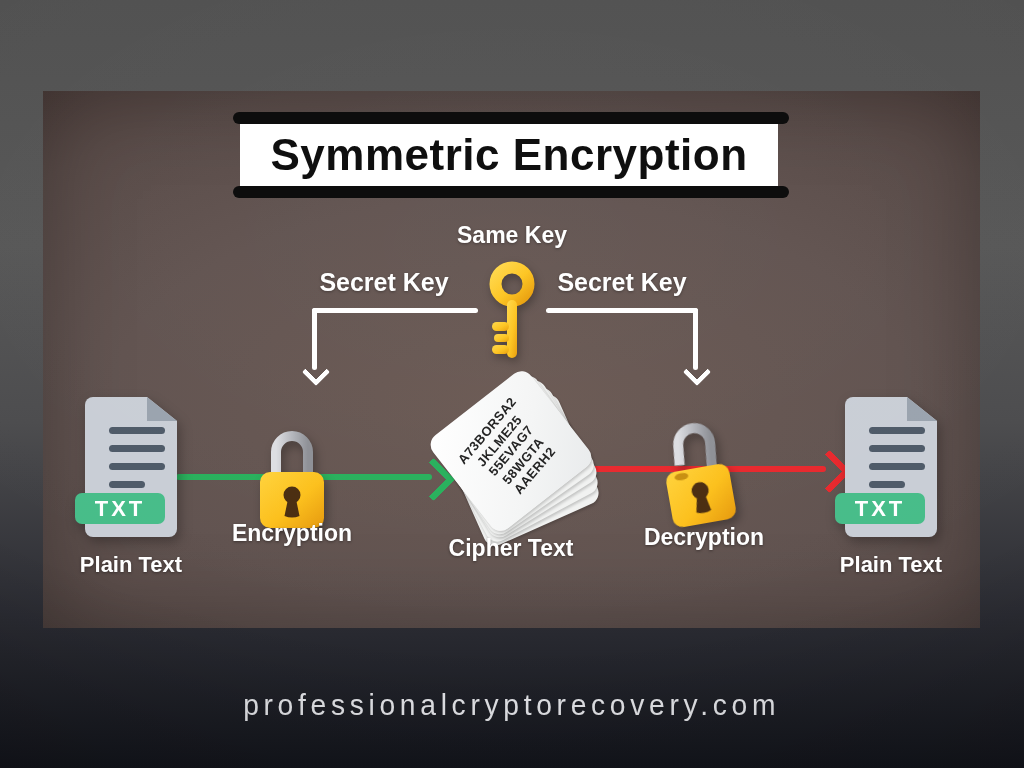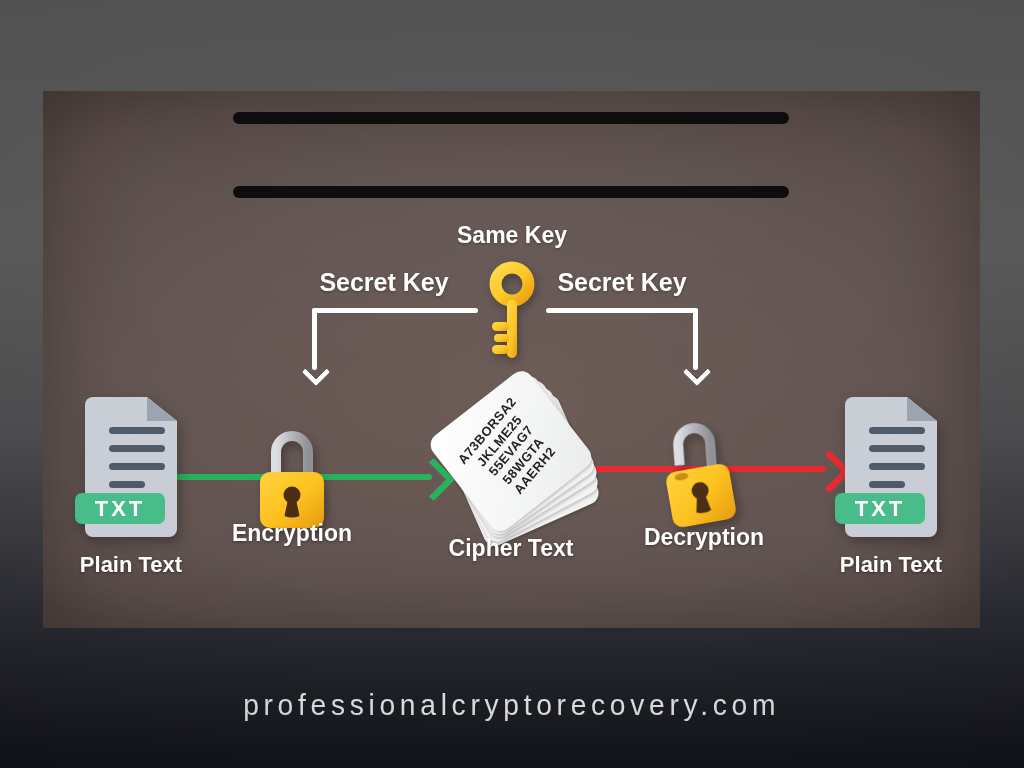--- a/index.html
+++ b/index.html
@@ -91,20 +91,23 @@
   .footer{position:absolute;left:0;top:688px;width:1024px;text-align:center;}
   .footer span{display:inline-block;color:#e9eaee;font-size:30px;letter-spacing:5px;transform:scaleX(0.94);}
 </style>
 </head>
 <body>
 
 <div class="stage">
   <div class="panel"></div>
 
   <div class="title-bar top"></div>
+  <div class="title-box">
+    <span>Symmetric Encryption</span>
+  </div>
   <div class="title-bar bottom"></div>
 
   <div class="same-key">Same Key</div>
   <div class="secret-key left">Secret Key</div>
   <div class="secret-key right">Secret Key</div>
 
   <svg class="key-svg" width="64" height="104" viewBox="0 0 64 104">
     <defs>
       <linearGradient id="gk" x1="0" y1="0" x2="1" y2="1">
         <stop offset="0" stop-color="#ffd84a"></stop>

